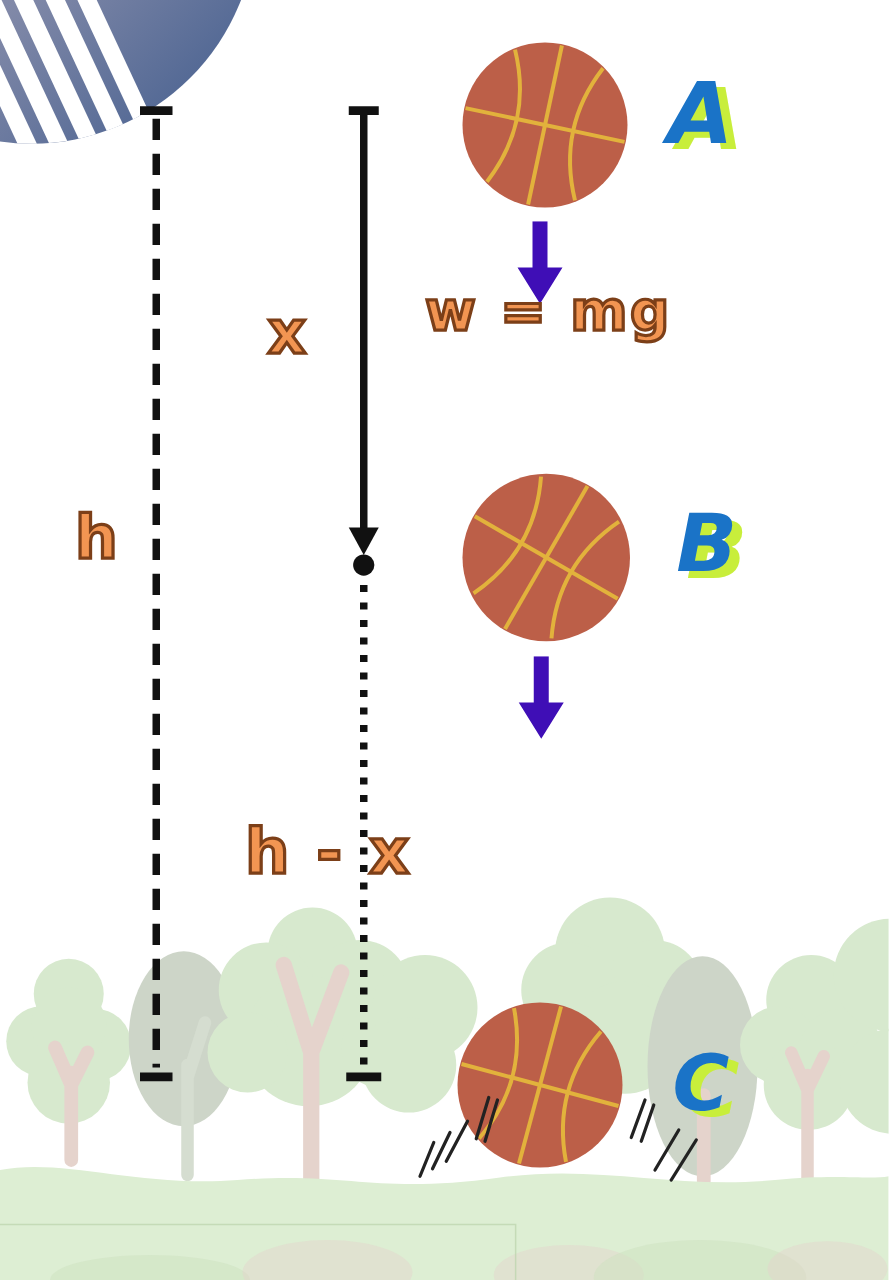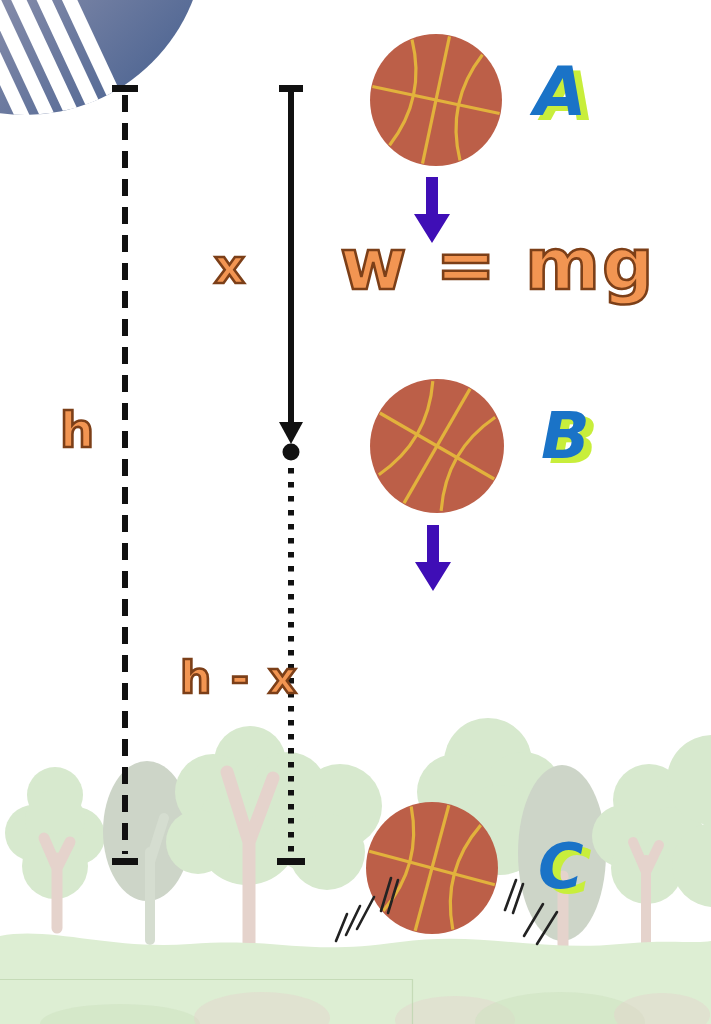--- a/index.html
+++ b/index.html
@@ -211,21 +211,21 @@
     <line x1="524" y1="936" x2="543" y2="904"></line>
     <line x1="537" y1="944" x2="557" y2="912"></line>
   </svg>
 
   <div class="abs cap-label" style="left:534px;top:58px;font-size:68px">A</div>
 
   <div class="abs cap-label" style="left:541px;top:404px;font-size:64px">B</div>
 
   <div class="abs cap-label" style="left:538px;top:836px;font-size:62px">C</div>
 
-  <div class="abs orange-label" style="left:340px;top:228px;font-size:72px">w = mg</div>
+  <div class="abs orange-label" style="left:340px;top:228px;font-size:44px">w = mg</div>
 
   <div class="abs orange-label" style="left:214px;top:242px;font-size:48px">x</div>
 
   <div class="abs orange-label" style="left:60px;top:406px;font-size:48px">h</div>
 
-  <div class="abs orange-label" style="left:180px;top:656px;font-size:44px">h - x</div>
+  <div class="abs orange-label" style="left:196px;top:656px;font-size:50px">h - x</div>
 
 </div>
 
 </body></html>

